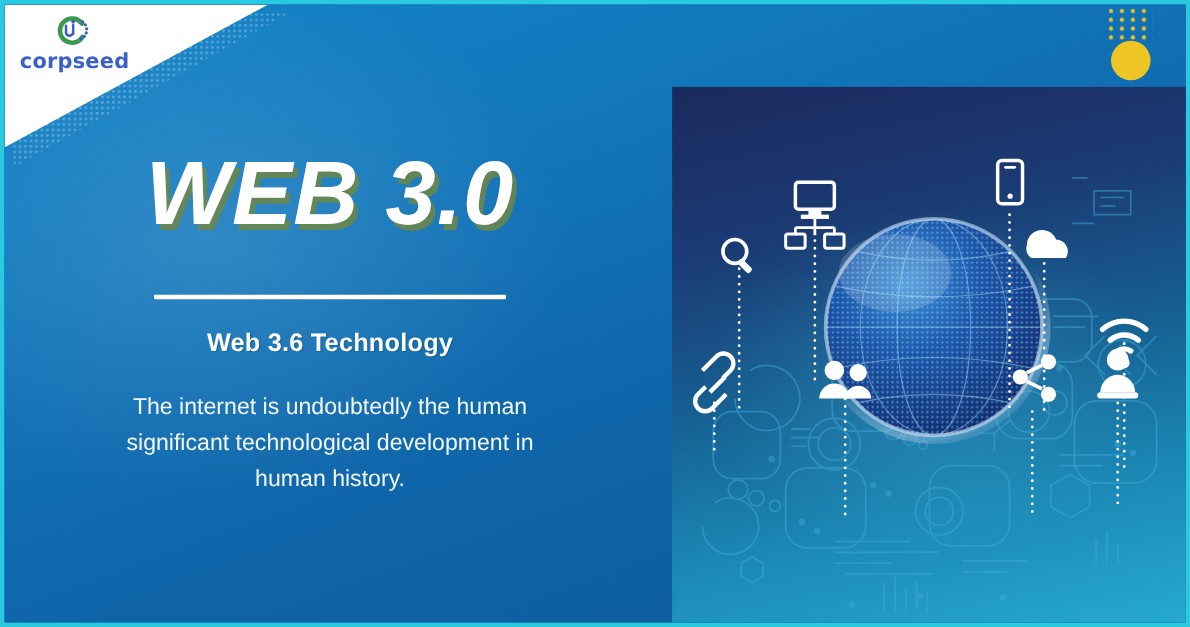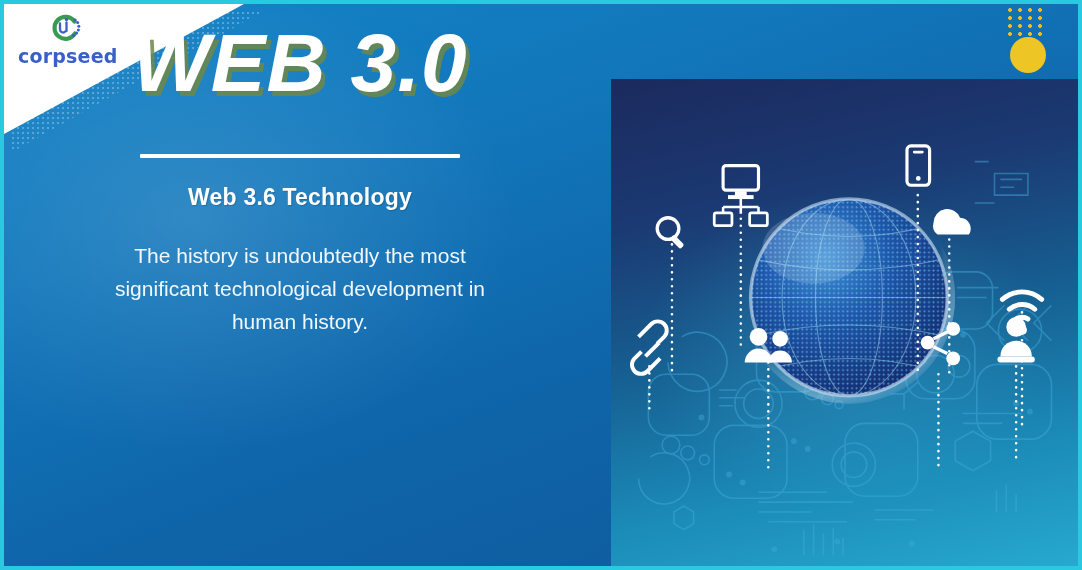--- a/index.html
+++ b/index.html
@@ -58,21 +58,21 @@
   }
   .deco-circle {
     position:absolute; right:32px; top:33px;
     width:36px; height:36px; border-radius:50%;
     background:#edc524;
   }
 
   
   .text-col {
     position:absolute; left:0; top:0; width:592px; height:100%;
-    display:flex; flex-direction:column; align-items:center; 
+    display:flex; flex-direction:column; align-items:center; justify-content:center;
     padding-top:18px;
   }
   .title {
     font-size:82px; font-weight:700; font-style:italic;
     color:#ffffff; letter-spacing:1px; line-height:1;
     text-shadow:4px 5px 0 rgba(110,135,70,.85);
     font-family:"Liberation Sans", sans-serif;
   }
   .divider {
     width:320px; height:4px; background:#ffffff;
@@ -129,21 +129,21 @@
     <span class="logo-word">corpseed</span>
   </div>
 
   <div class="deco-dots"></div>
   <div class="deco-circle"></div>
 
   <div class="text-col">
     <div class="title">WEB 3.0</div>
     <div class="divider"></div>
     <div class="subtitle">Web 3.6 Technology</div>
-    <div class="body-text">The history is undoubtedly the most significant technological development in human history.</div>
+    <div class="body-text">The internet is undoubtedly the human significant technological development in human history.</div>
   </div>
 
   <div class="art-panel">
     <div class="art-glow"></div>
 
     <svg class="art-svg" viewBox="0 0 479 499" preserveAspectRatio="none">
       <defs>
         <radialGradient id="globeG" cx="38%" cy="30%" r="78%">
           <stop offset="0%" stop-color="#3f8fd6"></stop>
           <stop offset="42%" stop-color="#1f56ab"></stop>

